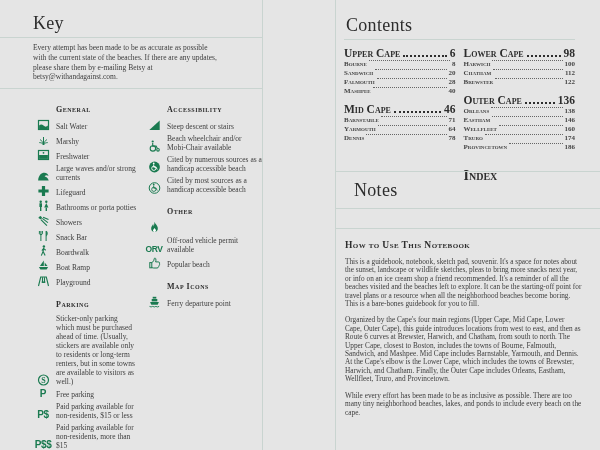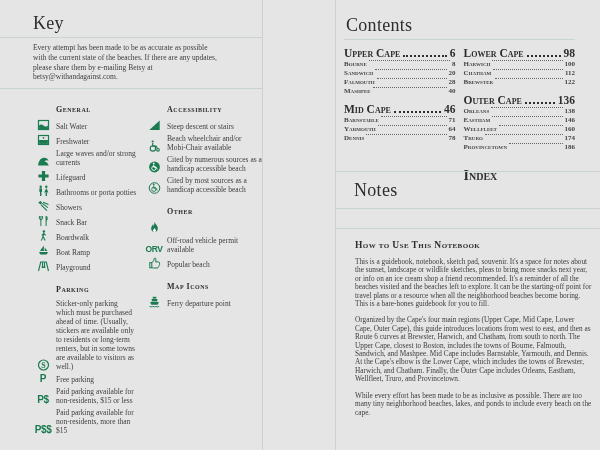--- a/index.html
+++ b/index.html
@@ -51,21 +51,21 @@
               font-size:7px; line-height:9px; color:#454545; }
   .toc-town .leader { flex:1; border-bottom:1px dotted #666; margin:0 2px 1px 2px; }
   .toc-index { font-variant:small-caps; font-weight:bold; font-size:14px; color:#2d2d2d;
                margin-top:16px; }
 
   
   .nrule1 { position:absolute; left:0; right:0; top:171px; }
   .nrule2 { position:absolute; left:0; right:0; top:208px; }
   .nrule3 { position:absolute; left:0; right:0; top:228px; }
   .notes-title { position:absolute; left:16px; top:177px; }
-  .howto { position:absolute; left:19px; top:240px; width:237px; }
+  .howto { position:absolute; left:9px; top:240px; width:237px; }
   .howto-heading { font-variant:small-caps; font-weight:bold; font-size:9.5px; letter-spacing:.4px;
                    color:#2d2d2d; margin:0 0 6px 0; }
   .howto p { font-size:7.3px; line-height:8.4px; margin:8px 0 7px 0; color:#3d3d3d; }
 </style>
 </head>
 <body>
 
 <div class="spread">
 
   <section class="page-left">
@@ -82,20 +82,34 @@
                 <svg width="13" height="12" viewBox="0 0 12 12" xmlns="http://www.w3.org/2000/svg">
                   <rect x="1" y="1.5" width="10" height="9" fill="none" stroke="currentColor" stroke-width="1.2"></rect>
                   <path d="M1.6 6.6 C3 5.1 4.6 5.1 6 6.6 C7.4 8.1 9 8.1 10.4 6.6 V9.9 H1.6 Z" fill="currentColor"></path>
                 </svg>
               </span>
               <span class="key-label">Salt Water</span>
             </div>
             <div class="key-item">
               <span class="key-icon">
                 <svg width="13" height="12" viewBox="0 0 12 12" xmlns="http://www.w3.org/2000/svg">
+                  <g stroke="currentColor" stroke-width="1" fill="none">
+                    <path d="M6 11 V3"></path>
+                    <path d="M6 11 C6 8 4.2 7 2.6 5.6"></path>
+                    <path d="M6 11 C6 8 7.8 7 9.4 5.6"></path>
+                    <path d="M6 11 C5 9 3.4 8.6 1.8 8.6"></path>
+                    <path d="M6 11 C7 9 8.6 8.6 10.2 8.6"></path>
+                  </g>
+                </svg>
+              </span>
+              <span class="key-label">Marshy</span>
+            </div>
+            <div class="key-item">
+              <span class="key-icon">
+                <svg width="13" height="12" viewBox="0 0 12 12" xmlns="http://www.w3.org/2000/svg">
                   <rect x="1" y="1.5" width="10" height="9" fill="none" stroke="currentColor" stroke-width="1.2"></rect>
                   <rect x="1.6" y="6" width="8.8" height="3.9" fill="currentColor"></rect>
                   <circle cx="6" cy="3.8" r="0.9" fill="currentColor"></circle>
                 </svg>
               </span>
               <span class="key-label">Freshwater</span>
             </div>
             <div class="key-item">
               <span class="key-icon">
                 <svg width="13" height="12" viewBox="0 0 12 12" xmlns="http://www.w3.org/2000/svg">

